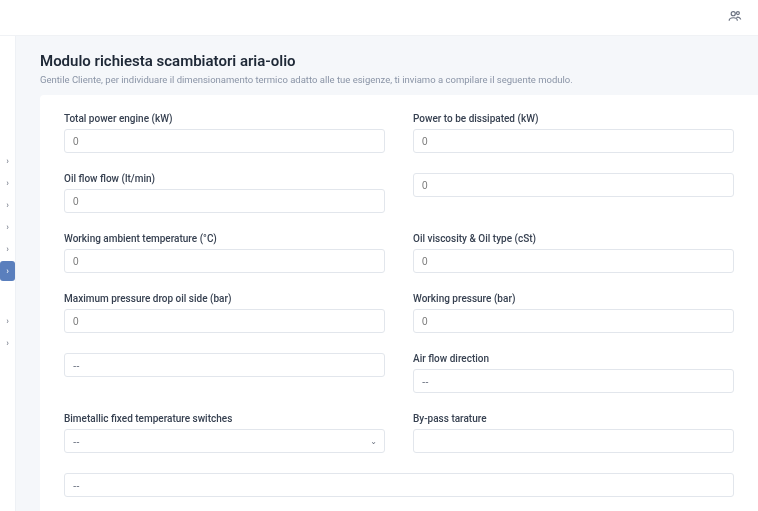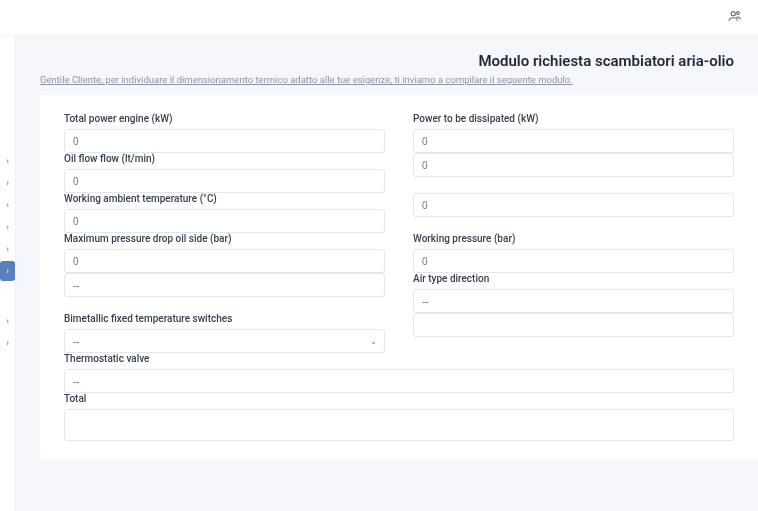--- a/index.html
+++ b/index.html
@@ -5,24 +5,24 @@
 * { box-sizing: border-box; margin: 0; padding: 0; }
 body { font-family: -apple-system, BlinkMacSystemFont, "Segoe UI", Roboto, Arial, sans-serif; font-size: 11px; background: #f5f7fa; color: #333; }
 .app { display: flex; width: 758px; height: 511px; background: #fff; overflow: hidden; position: relative; }
 .sidebar { width: 16px; background: #fff; border-right: 1px solid #eef1f5; display: flex; flex-direction: column; padding-top: 150px; }
 .sidebar-item { height: 20px; display: flex; align-items: center; justify-content: center; color: #6b7280; cursor: pointer; font-size: 9px; border-radius: 3px; margin: 1px 0; }
 .sidebar-item.active { background: #5a7fbd; color: #fff; }
 .topbar { position: absolute; top: 0; left: 0; right: 0; height: 36px; background: #fff; display: flex; align-items: center; justify-content: flex-end; padding: 0 16px; border-bottom: 1px solid #f0f2f5; }
 .user-icon { color: #6b7280; font-size: 13px; }
 .main { flex: 1; padding-top: 36px; overflow-y: auto; background: #f5f7fa; }
 .page-header { padding: 16px 24px 10px 24px; }
-.page-title { font-size: 15px; font-weight: 600; color: #1f2937; margin-bottom: 4px; text-align: right; }
-.page-sub { font-size: 9.5px; color: #8a94a6; text-decoration: underline; }
+.page-title { font-size: 15px; font-weight: 600; color: #1f2937; margin-bottom: 4px; }
+.page-sub { font-size: 9.5px; color: #8a94a6; }
 .form-card { background: #fff; margin: 0 0 0 24px; padding: 18px 24px 18px 24px; border-radius: 4px 0 0 0; }
-.form-row { display: flex; gap: 28px; margin-bottom: 0; }
+.form-row { display: flex; gap: 28px; margin-bottom: 20px; }
 .form-col { flex: 1; display: flex; flex-direction: column; }
 .form-col.full { flex: 1 1 100%; }
 .label { font-size: 10px; color: #374151; font-weight: 500; margin-bottom: 5px; }
 .input, .select { width: 100%; height: 24px; border: 1px solid #e2e6ec; border-radius: 3px; padding: 0 8px; font-size: 10px; color: #6b7280; background: #fff; }
 .select { appearance: none; background-image: none; position: relative; }
 .select-wrap { position: relative; }
 .select-caret { position: absolute; right: 8px; top: 50%; transform: translateY(-50%); color: #6b7280; font-size: 8px; pointer-events: none; }
 .textarea { width: 100%; height: 32px; border: 1px solid #e2e6ec; border-radius: 3px; padding: 6px 8px; font-size: 10px; color: #6b7280; resize: none; }
 </style>
 </head>
@@ -80,63 +80,64 @@
           <input class="input" placeholder="0" style="">
         </div>
       </div>
 
       <div class="form-row">
         <div class="form-col">
           <div class="label">Working ambient temperature (°C)</div>
           <input class="input" placeholder="0" style="">
         </div>
         <div class="form-col">
+          <div class="label">Oil viscosity &amp; Oil type (cSt)</div>
           <input class="input" placeholder="0" style="">
         </div>
       </div>
 
       <div class="form-row">
         <div class="form-col">
           <div class="label">Maximum pressure drop oil side (bar)</div>
           <input class="input" placeholder="0" style="">
         </div>
         <div class="form-col">
           <div class="label">Working pressure (bar)</div>
           <input class="input" placeholder="0" style="">
         </div>
       </div>
 
       <div class="form-row">
         <div class="form-col">
           <input class="input" value="--" style="">
         </div>
         <div class="form-col">
-          <div class="label">Air type direction</div>
+          <div class="label">Air flow direction</div>
           <input class="input" value="--" style="">
         </div>
       </div>
 
       <div class="form-row">
         <div class="form-col">
           <div class="label">Bimetallic fixed temperature switches</div>
           <div class="select-wrap">
             <select class="select">
               <option>--</option>
             </select>
             <span class="select-caret">⌄</span>
           </div>
         </div>
         <div class="form-col">
+          <div class="label">By-pass tarature</div>
           <input class="input" placeholder="" style="">
         </div>
       </div>
 
       <div class="form-row">
         <div class="form-col full">
-          <div class="label">Thermostatic valve</div>
           <input class="input" value="--" style="">
         </div>
       </div>
 
       <div class="form-row">
         <div class="form-col full">
           <div class="label">Total</div>
           <textarea class="textarea" style=""></textarea>
         </div>
       </div>

